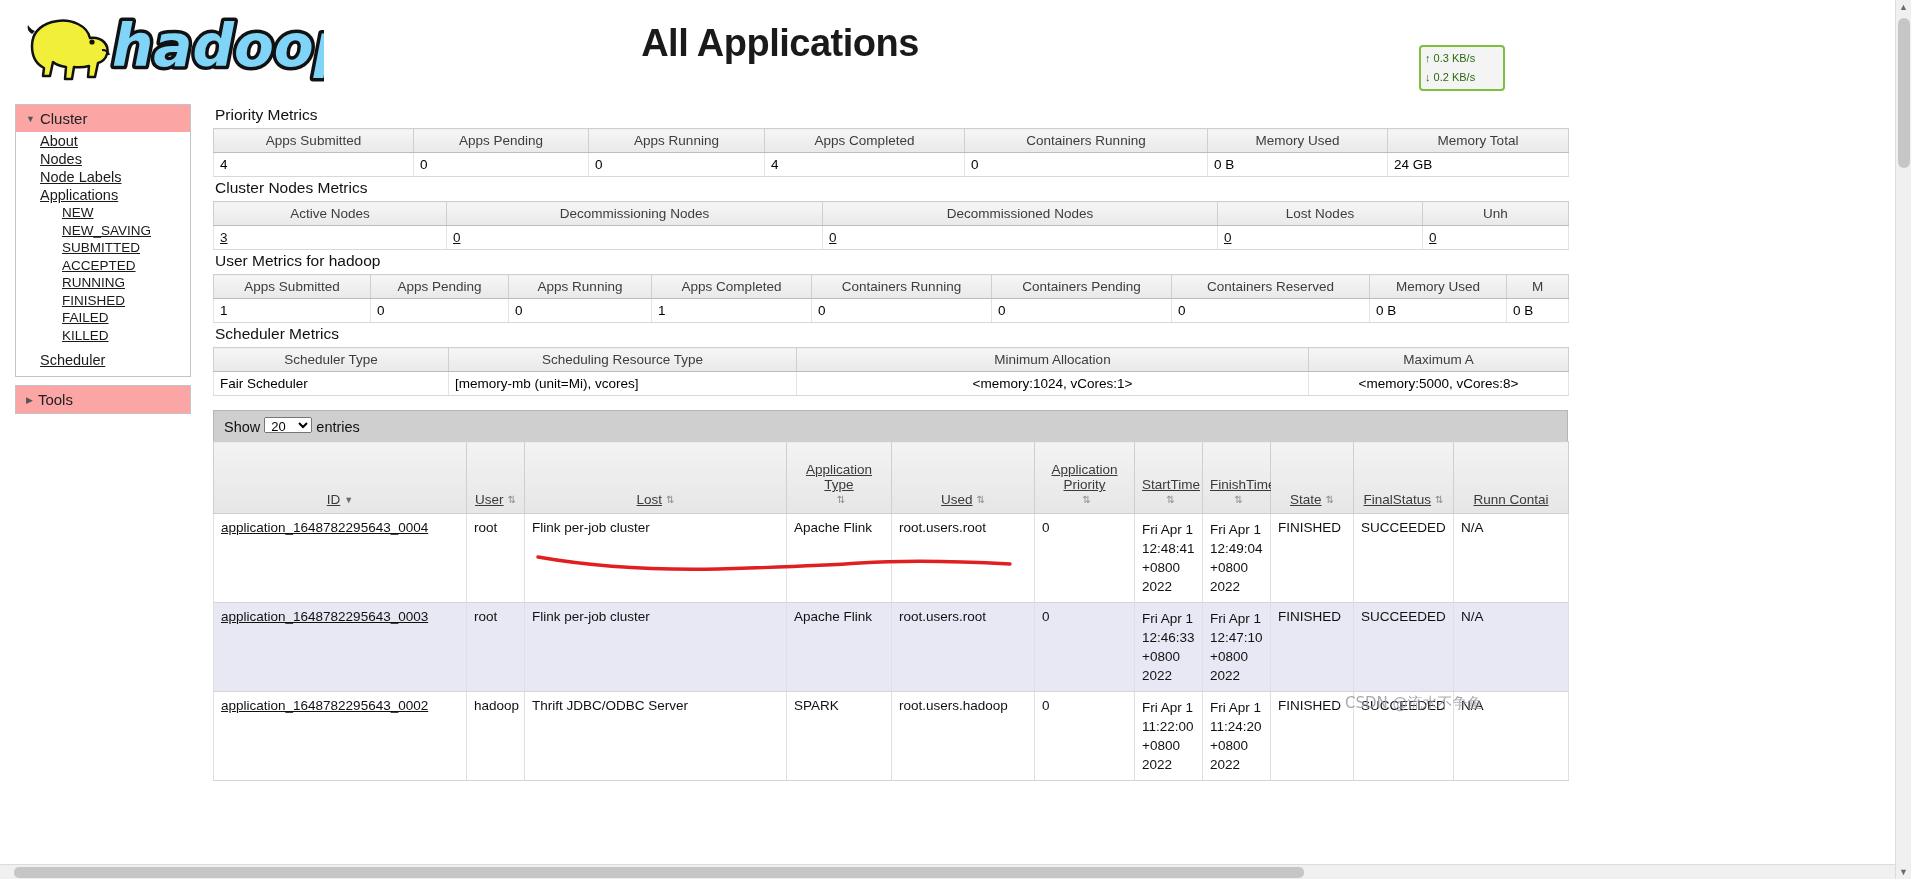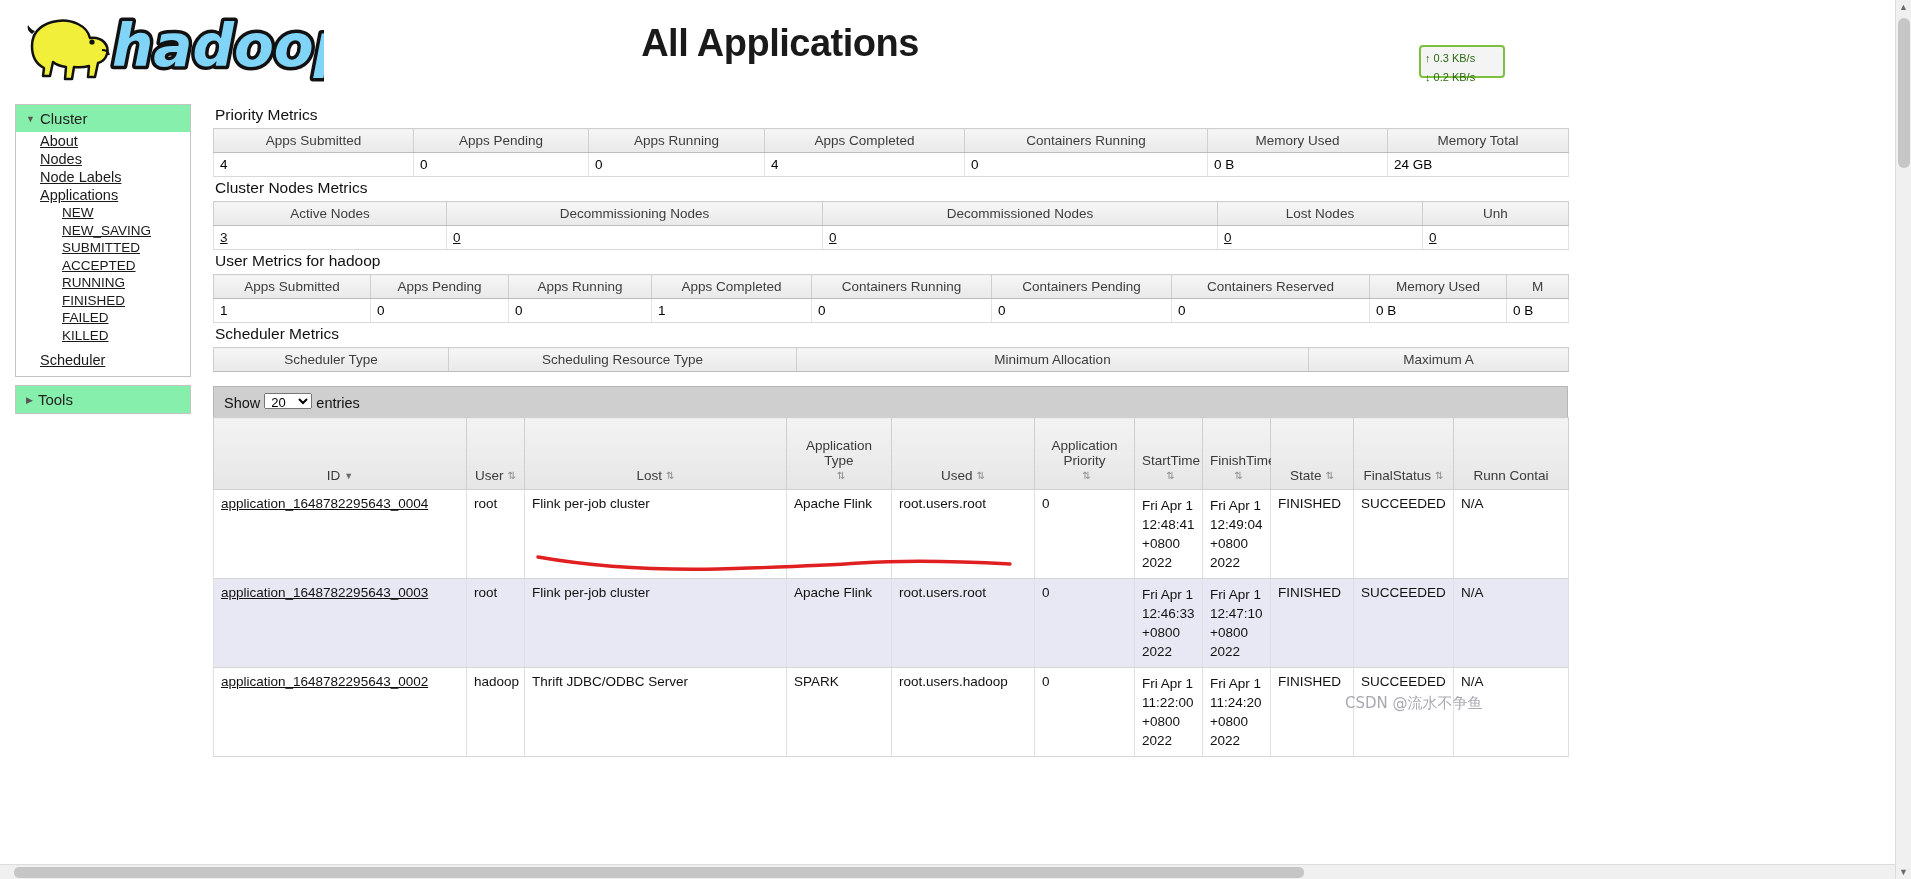--- a/index.html
+++ b/index.html
@@ -14,34 +14,34 @@
   
   #header { position:absolute; left:0; top:0; width:1911px; height:96px; background:#fff; }
   #logo { position:absolute; left:14px; top:6px; width:310px; height:82px; }
   #logo svg { display:block; }
   #page-title {
     position:absolute; left:0; top:22px; width:1560px;
     text-align:center; font-size:38px; font-weight:bold;
     letter-spacing:-0.5px; color:#1a1a1a;
   }
   #netspeed {
-    position:absolute; left:1419px; top:45px; width:86px; height:33px;
+    position:absolute; left:1419px; top:45px; width:86px; height:46px;
     background:#f4f4f4; border:2px solid #7fbf3f; border-radius:4px;
     padding:2px 4px; font-size:11px; line-height:19px; color:#2a6a10;
   }
   #netspeed div { white-space:nowrap; }
 
   
   #sidebar { position:absolute; left:15px; top:104px; width:176px; }
   .side-box {
     border:1px solid #c4c4c4; background:#fff; margin-bottom:8px;
   }
   .side-head {
     padding:5px 8px 5px 10px; font-size:15px; color:#222; cursor:pointer;
-    background:#86efac; white-space:nowrap;
+    background:#fca5a5; white-space:nowrap;
   }
   .side-head .caret { font-size:9px; color:#555; margin-right:5px; vertical-align:2px; }
   .side-body { padding:0 0 7px 24px; }
   .side-body a {
     display:block; color:#1a1a1a; text-decoration:underline;
     font-size:14.5px; line-height:18px; white-space:nowrap;
   }
   .side-sub { padding-left:22px; }
   .side-sub a { font-size:13.5px; line-height:17.5px; }
   .side-gap { height:7px; }
@@ -80,21 +80,21 @@
     padding:0 2px; height:16px; vertical-align:1px;
   }
   table.apps { border-collapse:collapse; width:1355px; table-layout:fixed; }
   table.apps th {
     background:linear-gradient(#f3f3f3,#e6e6e6);
     border:1px solid #cfcfcf;
     font-weight:normal; color:#3a3a3a; font-size:13.5px;
     padding:6px 7px; vertical-align:bottom; text-align:center;
     height:72px; position:relative;
   }
-  table.apps th .lbl { display:inline-block; }
+  table.apps th .lbl { display:inline-block;text-decoration:underline; }
   table.apps th .sort {
     font-size:10px; color:#8a8a8a; margin-left:4px; vertical-align:1px;
   }
   table.apps th .sort.desc { color:#6a6a6a; font-size:9px; }
   table.apps td {
     border-left:1px solid #e0e0e0; border-right:1px solid #e0e0e0;
     border-bottom:1px solid #d6d6d6;
     padding:6px 7px; font-size:13.5px; vertical-align:top;
     color:#111; height:82px;
   }
@@ -293,20 +293,26 @@
         <col style="width:348px">
         <col style="width:512px">
         <col style="width:260px">
       </colgroup>
     <tbody>
         <tr>
       <th>Scheduler Type</th>
       <th>Scheduling Resource Type</th>
       <th>Minimum Allocation</th>
       <th>Maximum A</th>
+    </tr>
+    <tr>
+      <td>Fair Scheduler</td>
+      <td>[memory-mb (unit=Mi), vcores]</td>
+      <td style="text-align:center">&lt;memory:1024, vCores:1&gt;</td>
+      <td style="text-align:center">&lt;memory:5000, vCores:8&gt;</td>
     </tr>
   </tbody>
     </table>
 
   <div id="apps-wrap">
     <div id="apps-top">
       <span>Show</span>
       <select>
         <option>20</option>
         <option>50</option>

